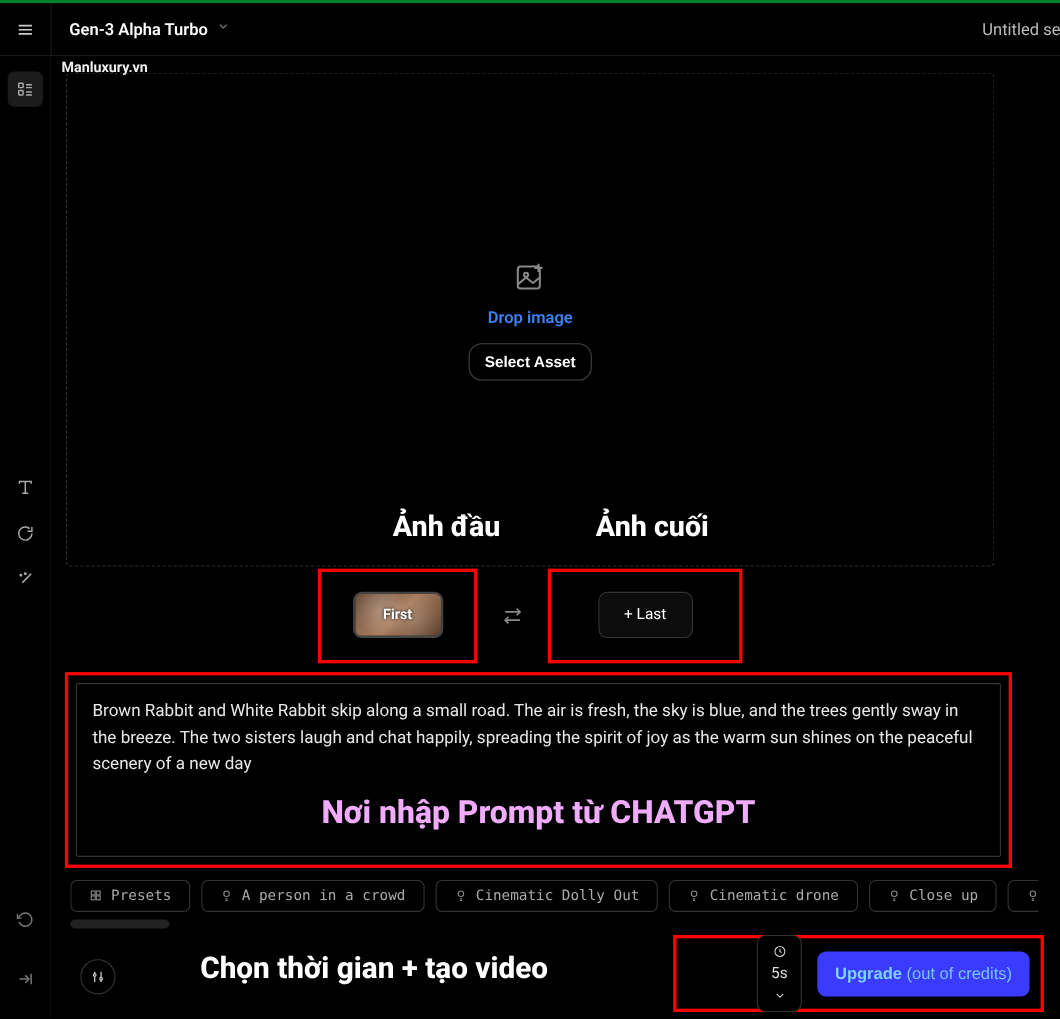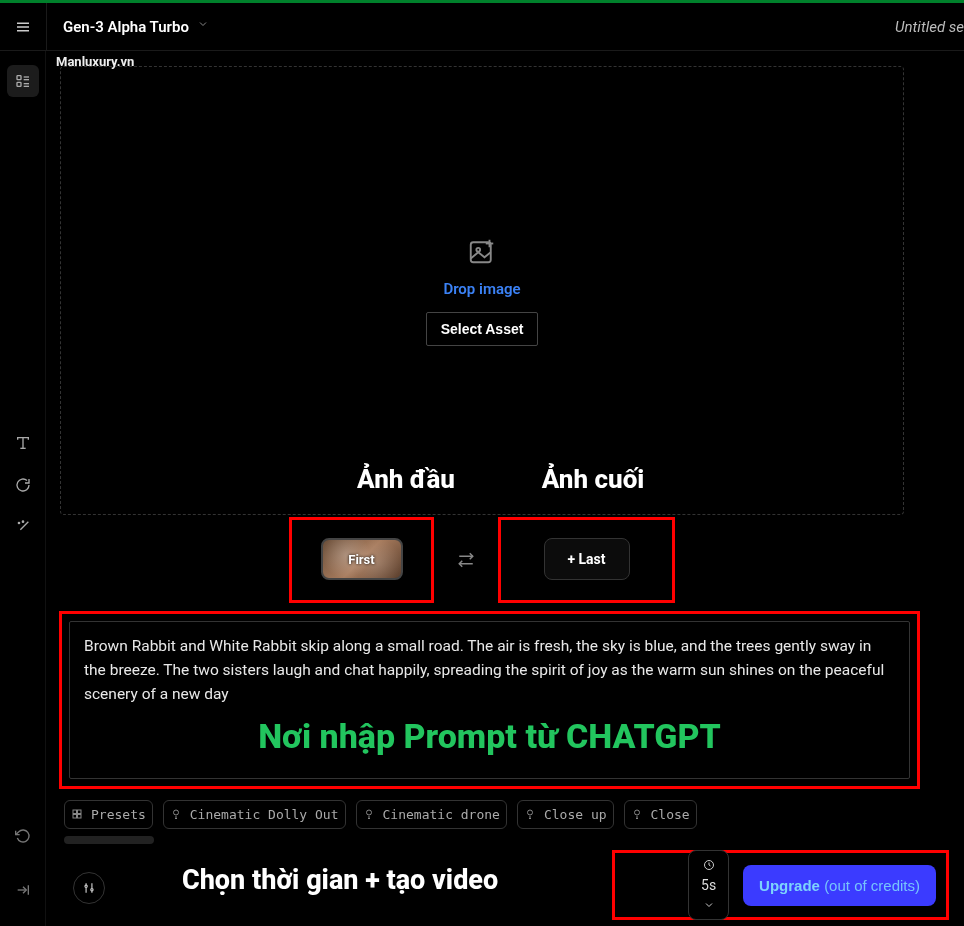--- a/index.html
+++ b/index.html
@@ -8,62 +8,62 @@
 
   .green-line { position:absolute; top:0; left:0; right:0; height:3px; background:#0f5; opacity:0.5; }
 
   
   .topbar { position: absolute; top: 3px; left: 0; right: 0; height: 48px; display: flex; align-items: center; padding: 0 0px; background: #000; border-bottom: 1px solid #1a1a1a; }
   .hamburger { width: 46px; height: 48px; display:flex; align-items:center; justify-content:center; cursor:pointer; }
   .hamburger svg { width:18px; height:18px; stroke:#ccc; }
   .vdiv { width:1px; height:48px; background:#1a1a1a; }
   .model-sel { display:flex; align-items:flex-start; gap:8px; padding:0 16px; font-size:15px; font-weight:600; color:#fff; cursor:pointer; }
   .model-sel svg { width:12px; height:12px; stroke:#888; }
-  .project-name { margin-left:auto; padding-right:0px; font-size:15px; color:#bbb;font-style:italic; }
+  .project-name { margin-left:auto; padding-right:0px; font-size:15px; color:#bbb; }
 
   
   .leftrail { position:absolute; top:51px; left:0; width:46px; bottom:0; background:#000; border-right:1px solid #111; display:flex; flex-direction:column; align-items:center; padding-top:14px; }
   .rail-btn { width:32px; height:32px; border-radius:6px; display:flex; align-items:center; justify-content:center; margin-bottom:10px; cursor:pointer; }
   .rail-btn.active { background:#1c1c1c; }
   .rail-btn svg { width:16px; height:16px; stroke:#aaa; fill:none; }
 
   
   .watermark { position:absolute; top:54px; left:56px; font-size:13px; font-weight:700; color:#eee; z-index:10; }
 
   
   .canvas-wrap { position:absolute; top:66px; left:60px; right:60px; height:449px; border:1px dashed #333; border-radius:4px; background:#000; display:flex; flex-direction:column; align-items:center; justify-content:center; }
   .drop-icon svg { width:30px; height:30px; stroke:#888; fill:none; }
   .drop-label { margin-top:10px; font-size:15px; font-weight:600; color:#3b82f6; }
-  .select-asset-btn { margin-top:14px; padding:8px 14px; border:1px solid #444; border-radius:2px; font-size:14px; font-weight:600; color:#fff; background:transparent; cursor:pointer; }
+  .select-asset-btn { margin-top:14px; padding:8px 14px; border:1px solid #444; border-radius:12px; font-size:14px; font-weight:600; color:#fff; background:transparent; cursor:pointer; }
 
   
   .anno-label { position:absolute; font-size:26px; font-weight:800; color:#fff; text-align:center; width:180px; }
   .anno-first-label { top:464px; left:316px; }
   .anno-last-label  { top:464px; left:503px; }
 
   .firstlast-row { position:absolute; top:517px; left:50%; transform:translateX(-50%); display:flex; align-items:center; gap:18px; }
   .redbox { border:3px solid #ff0000; padding:3px 10px 20px 10px; display:flex; align-items:flex-end; justify-content:center; }
   .redbox.first-box { width:145px; height:86px; }
   .redbox.last-box { width:177px; height:86px; }
 
   .chip-first { position:relative; width:82px; height:42px; border-radius:8px; background:linear-gradient(135deg,#6b4f3a,#a87c5e,#5b3f2d); border:2px solid #444; display:flex; align-items:center; justify-content:center; font-size:13px; font-weight:700; color:#fff; text-shadow:0 0 3px #000; overflow:hidden; }
   .chip-first::before { content:""; position:absolute; inset:0; background: radial-gradient(circle at 30% 40%, rgba(255,255,255,0.25), transparent 40%), radial-gradient(circle at 70% 60%, rgba(255,255,255,0.15), transparent 40%); }
-  .chip-last { width:86px; height:42px; border-radius:8px; border:1px solid #333; background:#0c0c0c; display:flex; align-items:center; justify-content:center; font-size:14px; font-weight:700; color:#fff; }
+  .chip-last { width:86px; height:42px; border-radius:8px; border:1px solid #333; background:#0c0c0c; display:flex; align-items:center; justify-content:center; font-size:14px; font-weight:400; color:#fff; }
   .swap-btn { width:28px; height:28px; display:flex; align-items:center; justify-content:center; cursor:pointer; }
   .swap-btn svg { width:18px; height:18px; stroke:#888; fill:none; }
 
   
   .prompt-outer { position:absolute; top:611px; left:59px; right:44px; height:178px; border:3px solid #ff0000; }
   .prompt-inner { position:absolute; inset:7px; border:1px solid #333; border-radius:2px; background:#000; padding:12px 14px; }
   .prompt-text { font-size:15.5px; line-height:1.55; color:#e8e8e8; font-weight:400; }
-  .prompt-anno { position:absolute; bottom:30px; left:0; right:0; text-align:center; font-size:34px; font-weight:800; color:#22c55e; }
+  .prompt-anno { position:absolute; bottom:30px; left:0; right:0; text-align:center; font-size:29px; font-weight:800; color:#f0abfc; }
 
   
   .presets-row { position:absolute; top:797px; left:64px; right:20px; height:34px; display:flex; align-items:center; gap:10px; overflow:hidden; }
-  .preset-chip { display:flex; align-items:center; gap:8px; padding:6px 6px; border:1px solid #333; border-radius:6px; font-size:13px; font-family: "SFMono-Regular", Consolas, monospace; color:#aaa; background:#000; cursor:pointer; white-space:nowrap; flex-shrink:0; }
+  .preset-chip { display:flex; align-items:center; gap:8px; padding:6px 16px; border:1px solid #333; border-radius:6px; font-size:13px; font-family: "SFMono-Regular", Consolas, monospace; color:#aaa; background:#000; cursor:pointer; white-space:nowrap; flex-shrink:0; }
   .preset-chip svg { width:12px; height:12px; stroke:#888; fill:none; }
 
   .hscroll { position:absolute; top:836px; left:64px; width:90px; height:8px; background:#222; border-radius:4px; }
 
   
   .bottom-anno { position:absolute; top:864px; left:182px; font-size:27px; font-weight:800; color:#fff; }
   .settings-circle { position:absolute; top:872px; left:73px; width:32px; height:32px; border:1px solid #333; border-radius:16px; display:flex; align-items:center; justify-content:center; cursor:pointer; }
   .settings-circle svg { width:14px; height:14px; stroke:#ccc; fill:none; }
 
   .bottom-redbox { position:absolute; top:850px; left:612px; width:337px; height:70px; border:3px solid #ff0000; display:flex; align-items:center; justify-content:flex-end; gap:14px; padding:0 10px; }
@@ -206,20 +206,28 @@
         <rect x="13" y="13" width="7" height="7"></rect>
       </svg>
     <span>Presets</span>
   </div>
   <div class="preset-chip">
     <svg viewBox="0 0 24 24" stroke-width="2">
         <circle cx="12" cy="9" r="5"></circle>
         <line x1="10" y1="18" x2="14" y2="18"></line>
         <line x1="10" y1="21" x2="14" y2="21"></line>
       </svg>
+    <span>A person in a crowd</span>
+  </div>
+  <div class="preset-chip">
+    <svg viewBox="0 0 24 24" stroke-width="2">
+        <circle cx="12" cy="9" r="5"></circle>
+        <line x1="10" y1="18" x2="14" y2="18"></line>
+        <line x1="10" y1="21" x2="14" y2="21"></line>
+      </svg>
     <span>Cinematic Dolly Out</span>
   </div>
   <div class="preset-chip">
     <svg viewBox="0 0 24 24" stroke-width="2">
         <circle cx="12" cy="9" r="5"></circle>
         <line x1="10" y1="18" x2="14" y2="18"></line>
         <line x1="10" y1="21" x2="14" y2="21"></line>
       </svg>
     <span>Cinematic drone</span>
   </div>

